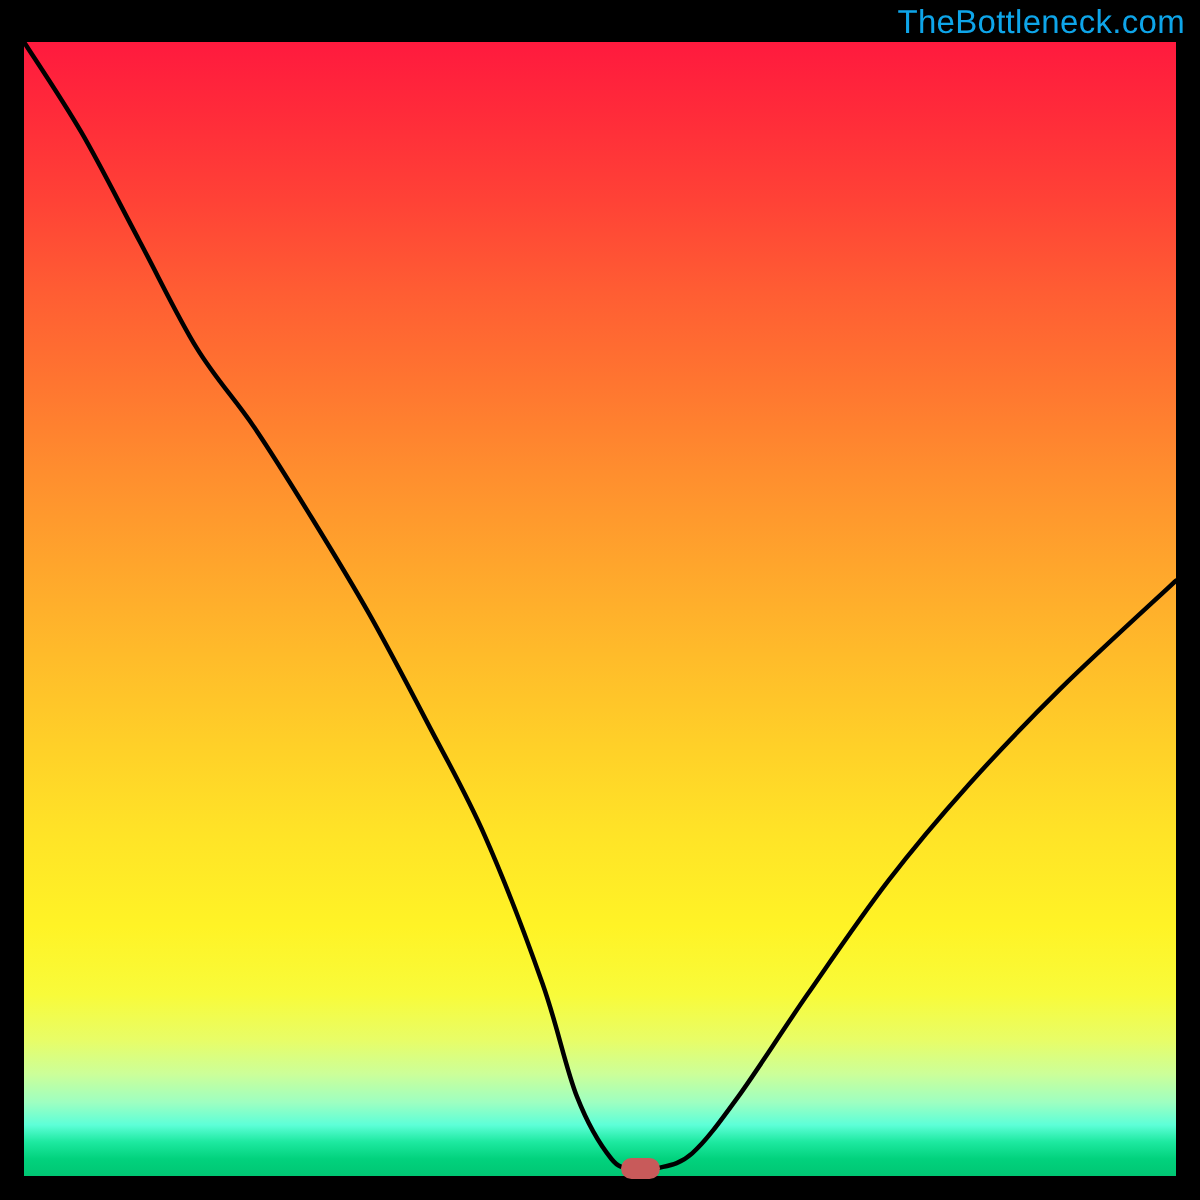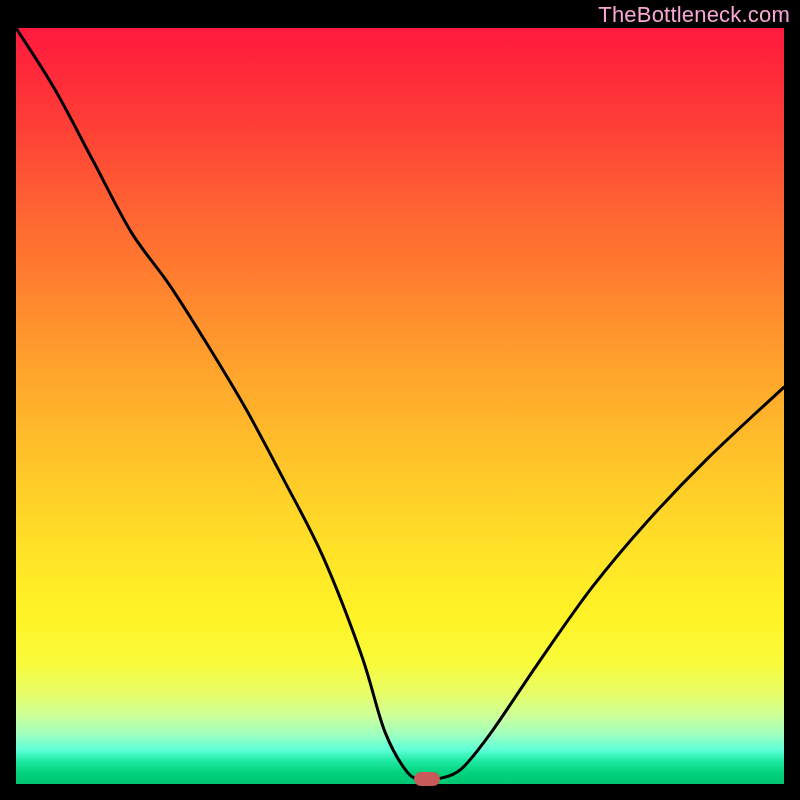--- a/index.html
+++ b/index.html
@@ -16,21 +16,21 @@
     left: 0;
     top: 0;
     width: 800px;
     height: 800px;
     background: #000;
   }
   .watermark {
     position: absolute;
     top: 2px;
     right: 10px;
-    color: #f9a8d4;
+    color: #0ea5e9;
     font-size: 22px;
     font-weight: 400;
     letter-spacing: 0.2px;
     margin-left: 48px;
   }
   .plot {
     position: absolute;
     left: 16px;
     top: 28px;
     width: 768px;

